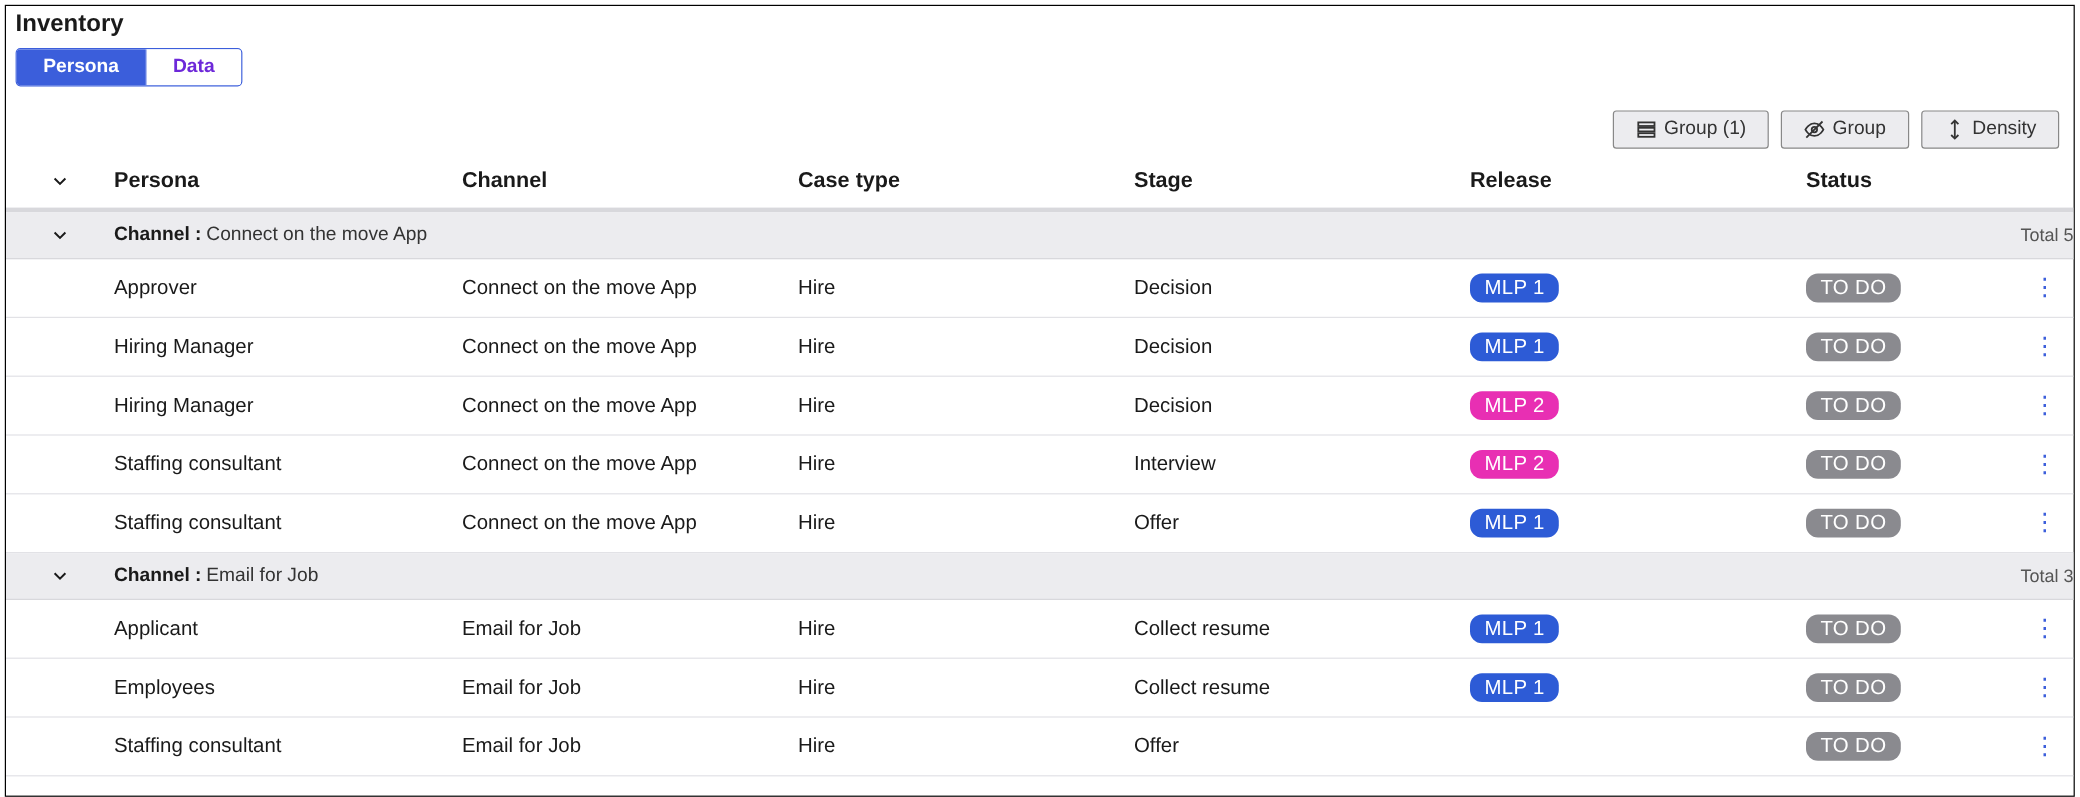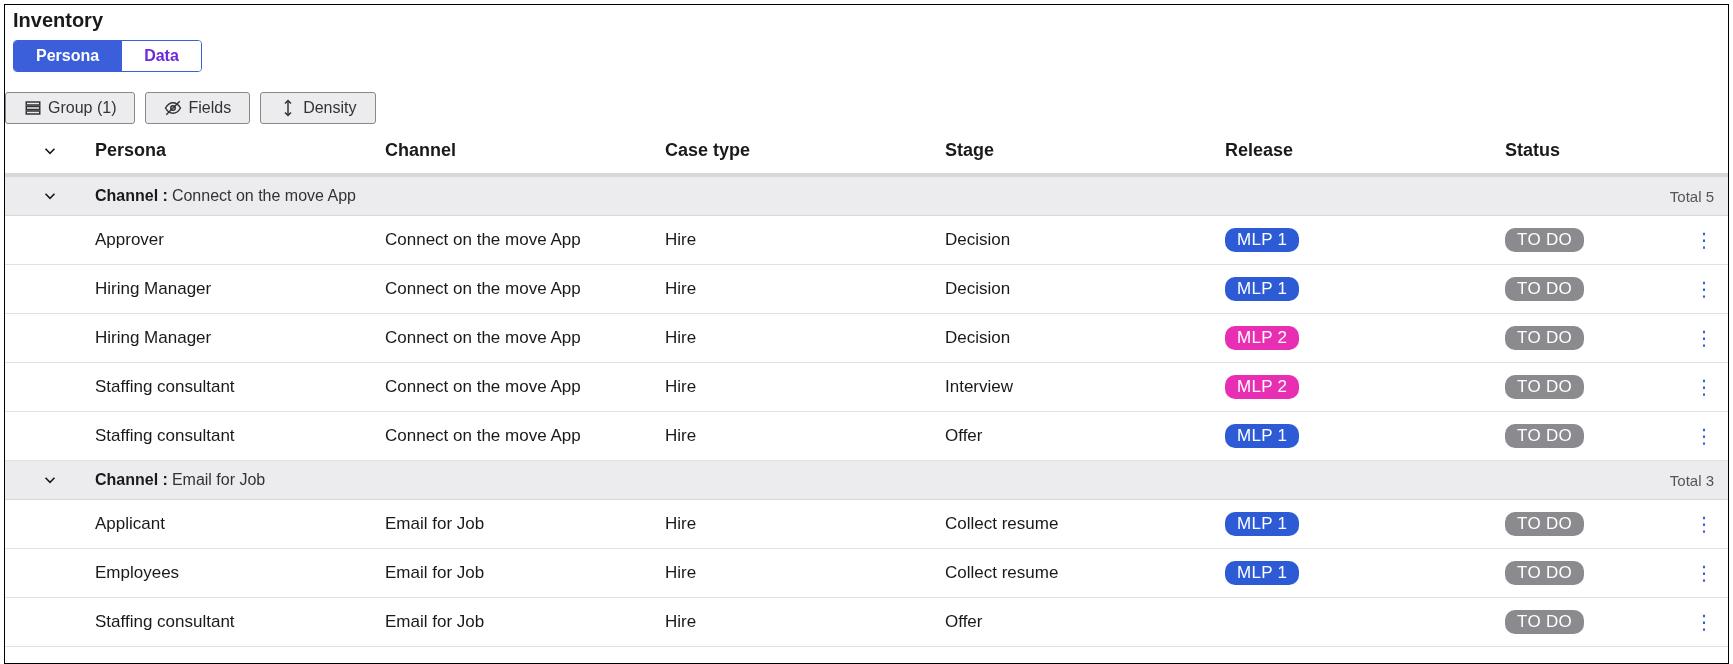--- a/index.html
+++ b/index.html
@@ -42,20 +42,21 @@
   }
   .tab.active {
     background: #3b5edb;
     color: #fff;
   }
   .tab + .tab {
     border-left: 1px solid #3b5edb;
   }
   .toolbar {
     display: flex;
+    justify-content: flex-end;
     gap: 10px;
     padding: 0 12px 6px 0;
   }
   .toolbar-btn {
     display: inline-flex;
     align-items: center;
     gap: 6px;
     border: 1px solid #888;
     background: #ececef;
     padding: 6px 18px;
@@ -97,21 +98,20 @@
   .group-row .group-expand {
     grid-column: 1;
     display: flex;
     justify-content: center;
   }
   .group-label { font-weight: 700; margin-right: 4px;}
   .group-value { font-weight: 400; color: #333; }
   .group-total {
     grid-column: 8;
     text-align: right;
-    padding-right: 14px;
     color: #555;
     font-size: 15px;
     white-space: nowrap;
     justify-self: end;
   }
   .data-row {
     padding: 12px 0;
     border-bottom: 1px solid #e2e2e6;
     font-size: 17px;
   }
@@ -174,21 +174,21 @@
           <rect x="3" y="16" width="18" height="4"></rect>
         </svg>
       <span>Group (1)</span>
     </button>
     <button class="toolbar-btn">
       <svg viewBox="0 0 24 24" fill="none" stroke="#333" stroke-width="2">
           <path d="M2 12s4-7 10-7 10 7 10 7-4 7-10 7S2 12 2 12z"></path>
           <circle cx="12" cy="12" r="3"></circle>
           <line x1="3" y1="21" x2="21" y2="3"></line>
         </svg>
-      <span>Fields</span>
+      <span>Group</span>
     </button>
     <button class="toolbar-btn">
       <svg viewBox="0 0 24 24" fill="none" stroke="#333" stroke-width="2">
           <path d="M12 3v18"></path>
           <path d="M8 6l4-4 4 4"></path>
           <path d="M8 18l4 4 4-4"></path>
         </svg>
       <span>Density</span>
     </button>
   </div>

